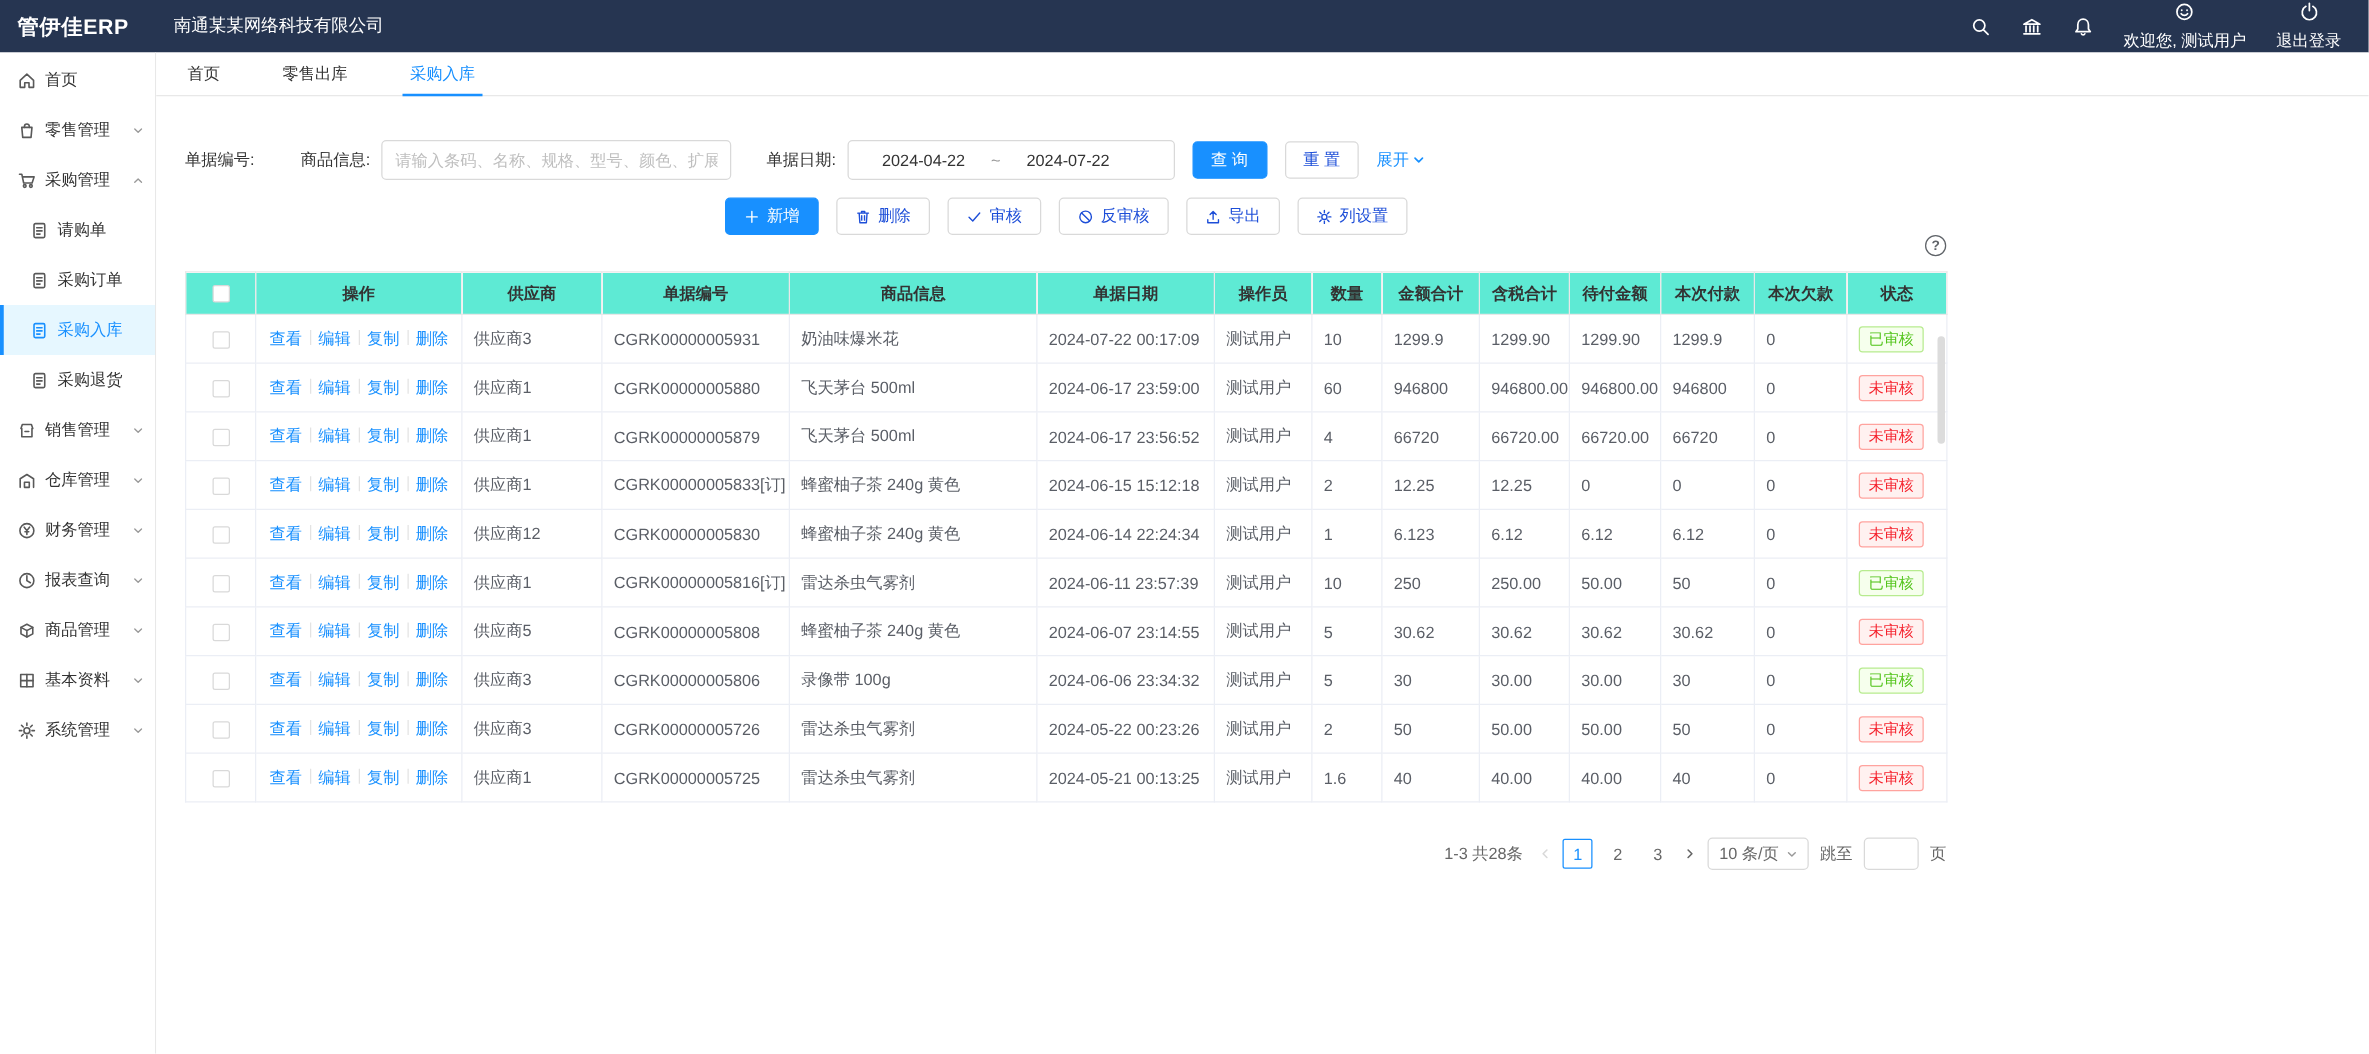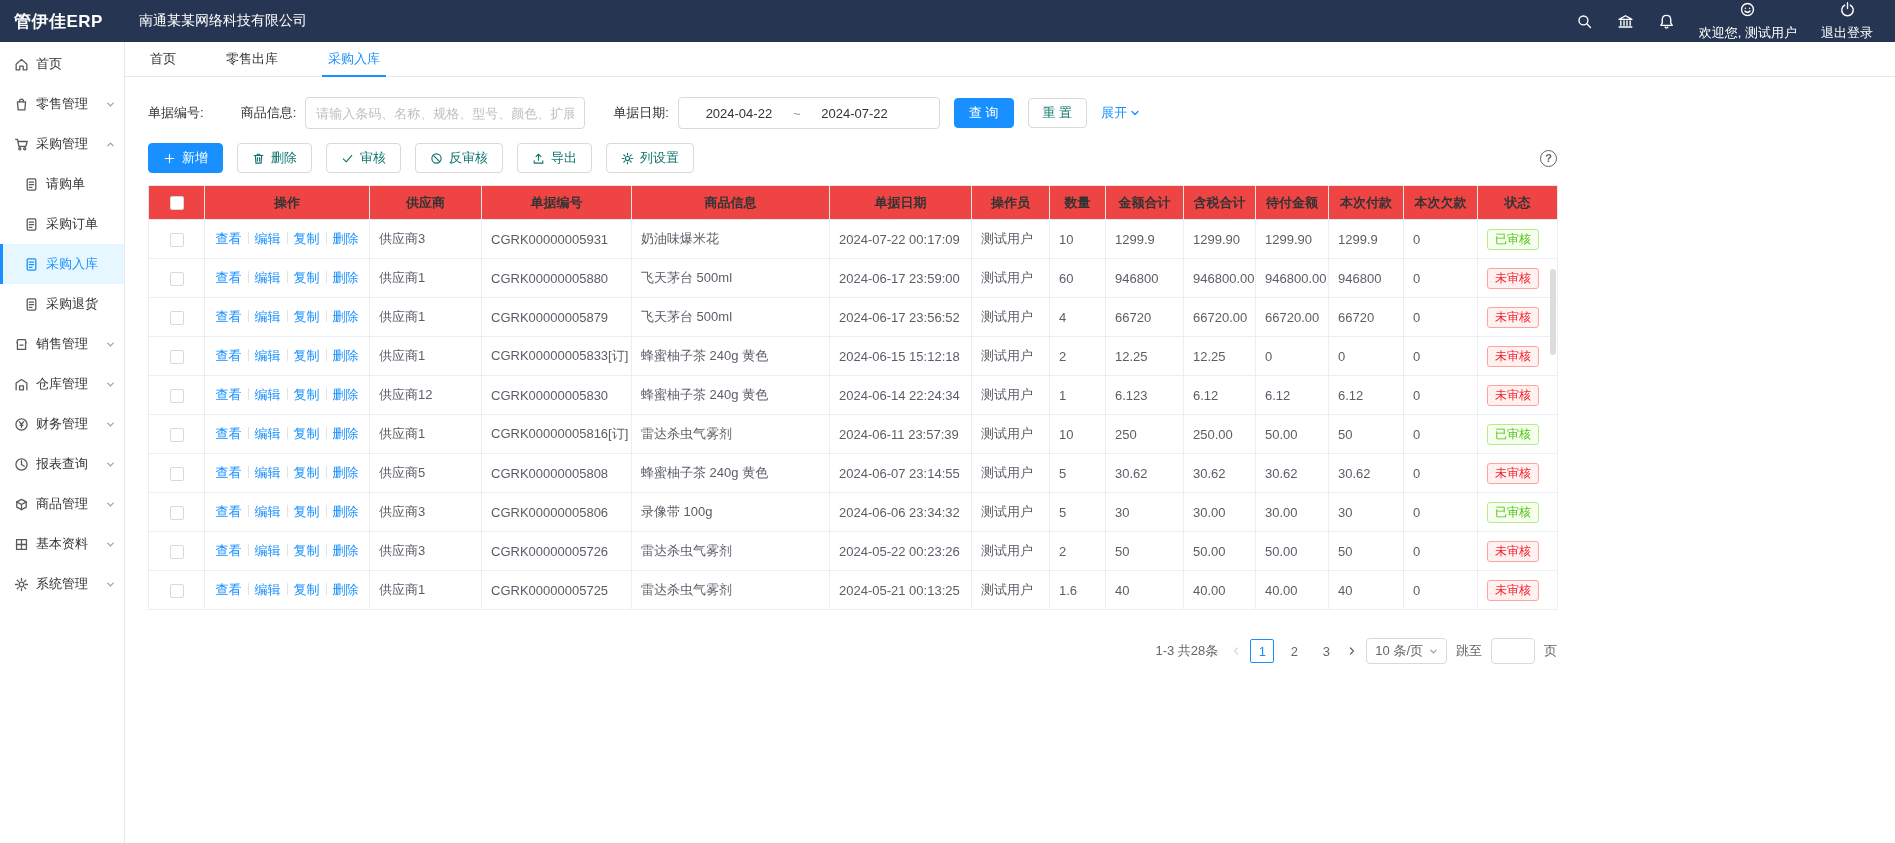--- a/index.html
+++ b/index.html
@@ -39,44 +39,44 @@
 
   .main { flex: 1; display: flex; flex-direction: column; background: #fff; }
   .tabbar { height: 35px; border-bottom: 1px solid #e8e8e8; display: flex; align-items: stretch; padding-left: 23px; gap: 46px; }
   .tab { display: flex; align-items: center; cursor: pointer; color: #333; position: relative; padding: 0 2px; }
   .tab.active { color: var(--primary); }
   .tab.active::after { content:''; position:absolute; left:-4px; right:-4px; bottom:-1px; height:2px; background:var(--primary); }
 
   .content { width: 1409px; margin-left: 23px; position: relative; }
 
   
-  .filters { margin-top: 20px; display: flex; align-items: center; }
+  .filters { margin-top: 35px; display: flex; align-items: center; }
   .flabel { margin-right: 9px; white-space: nowrap; }
   .ml28 { margin-left: 28px; } .ml14 { margin-left: 14px; }
   .finput { height: 32px; border: 1px solid #d9d9d9; border-radius: 4px; padding: 0 10px; font-size: 13px; color: #333; width: 246px; font-family: inherit; outline: none; }
   .finput.product { width: 280px; }
   .finput::placeholder { color: #bfbfbf; }
   .daterange { height: 32px; width: 262px; border: 1px solid #d9d9d9; border-radius: 4px; display: flex; align-items: center; padding: 0 8px; gap: 2px; }
   .daterange input { border: none; outline: none; width: 104px; text-align: center; font-size: 13px; color: #333; font-family: inherit; }
   .daterange .dsep { color: #999; }
-  .btn { height: 30px; padding: 0 14px; border: 1px solid #d9d9d9; background: #fff; border-radius: 4px; font-size: 13px; color: #0f766e; cursor: pointer; display: inline-flex; align-items: center; gap: 6px; font-family: inherit; white-space: nowrap; }
+  .btn { height: 30px; padding: 0 14px; border: 1px solid #d9d9d9; background: #fff; border-radius: 4px; font-size: 13px; color: #1d4ed8; cursor: pointer; display: inline-flex; align-items: center; gap: 6px; font-family: inherit; white-space: nowrap; }
   .btn.primary { background: var(--primary); border-color: var(--primary); color: #fff; }
   .btn .icn { width: 13px; height: 13px; }
   .expand-link { margin-left: 14px; color: var(--primary); cursor: pointer; display: inline-flex; align-items: center; gap: 3px; white-space: nowrap; }
   .expand-link .icn { width: 10px; height: 10px; }
 
   
-  .toolbar { margin-top: 14px; display: flex; align-items: center; }
+  .toolbar { margin-top: 14px; display: flex; align-items: center; flex-direction: column; }
   .toolbar-buttons { display: flex; align-items: center; gap: 14px; }
   .help-circle { margin-left: auto; width: 17px; height: 17px; border: 1.5px solid #5f6368; border-radius: 50%; color: #5f6368; display: inline-flex; align-items: center; justify-content: center; font-size: 11px; font-weight: bold; cursor: pointer; }
   .help-circle::before { content: "?"; }
 
   
   table { margin-top: 12px; width: 1409px; border-collapse: collapse; table-layout: fixed; }
-  th { background: #ef4444; border: 1px solid #e8e8e8; height: 34px; font-size: 13px; font-weight: bold; color: #333; text-align: center; white-space: nowrap; overflow: hidden; }
+  th { background: #5eead4; border: 1px solid #e8e8e8; height: 34px; font-size: 13px; font-weight: bold; color: #333; text-align: center; white-space: nowrap; overflow: hidden; }
   td { height: 39px; padding: 0 9px; border: 1px solid #ebeef5; color: #5a5e66; font-size: 13px; white-space: nowrap; overflow: hidden; }
   td.cbx-cell, th.cbx-cell { text-align: center; padding: 0; }
   td.actions-cell { text-align: center; padding: 0 4px; }
   .cbx { width: 14px; height: 14px; border: 1px solid #d9d9d9; border-radius: 2px; display: inline-block; background: #fff; vertical-align: middle; cursor: pointer; }
   .link { color: var(--primary); cursor: pointer; text-decoration: none; }
   .sep { display: inline-block; width: 1px; height: 12px; background: #e3e3e3; margin: 0 6px; vertical-align: -1px; }
   .tag { display: inline-block; padding: 1px 7px; font-size: 12px; line-height: 17px; border-radius: 3px; border: 1px solid; }
   .tag.approved { color: var(--approved-color); background: var(--approved-bg); border-color: var(--approved-border); }
   .tag.unapproved { color: var(--unapproved-color); background: var(--unapproved-bg); border-color: var(--unapproved-border); }
 

